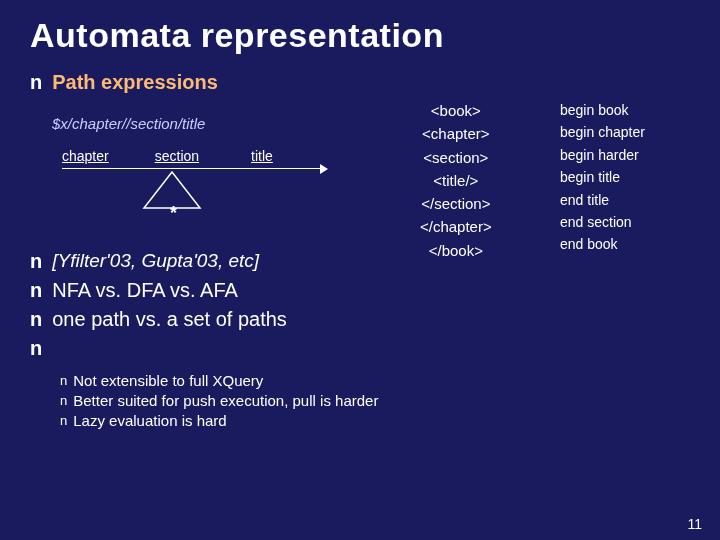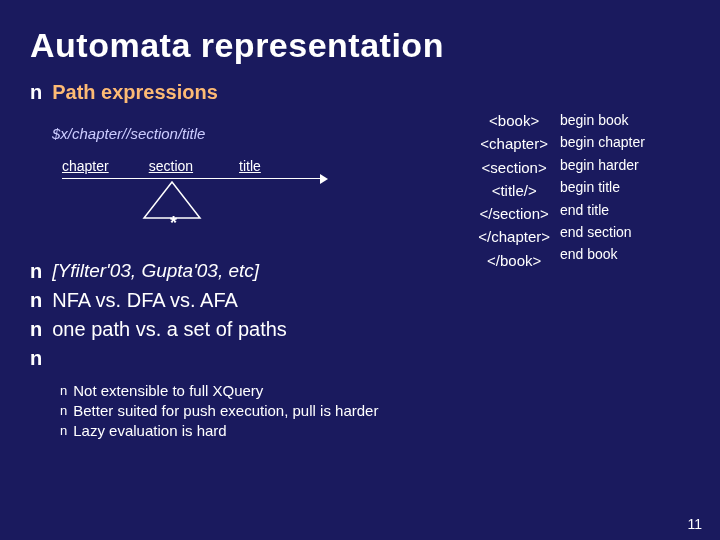--- a/index.html
+++ b/index.html
@@ -9,21 +9,21 @@
       background: #1a1a5e;
       font-family: Arial, sans-serif;
       color: white;
       overflow: hidden;
       position: relative;
     }
 
     .slide {
       width: 720px;
       height: 540px;
-      padding: 26px 30px;
+      padding: 16px 30px;
       position: relative;
     }
 
     .title {
       font-size: 34px;
       font-weight: bold;
       color: white;
       margin-bottom: 16px;
       letter-spacing: 0.5px;
     }
@@ -75,21 +75,21 @@
       margin-left: 22px;
       margin-bottom: 10px;
       position: relative;
       height: 80px;
       width: 300px;
     }
 
     .diagram-labels {
       display: flex;
       flex-direction: row;
-      gap: 10px;
+      gap: 16px;
       position: absolute;
       top: 0;
       left: 10px;
     }
 
     .diag-label {
       font-size: 14px;
       color: white;
       text-decoration: underline;
     }
@@ -182,21 +182,21 @@
       font-size: 13px;
       color: white;
       flex-shrink: 0;
       margin-top: 1px;
     }
 
     .middle-column {
       width: 130px;
       display: flex;
       flex-direction: column;
-      align-items: flex-end;
+      align-items: flex-start;
       padding-top: 28px;
       font-size: 15px;
       color: white;
       line-height: 1.55;
     }
 
     .xml-code {
       text-align: center;
       font-family: Arial, sans-serif;
       font-size: 15px;

